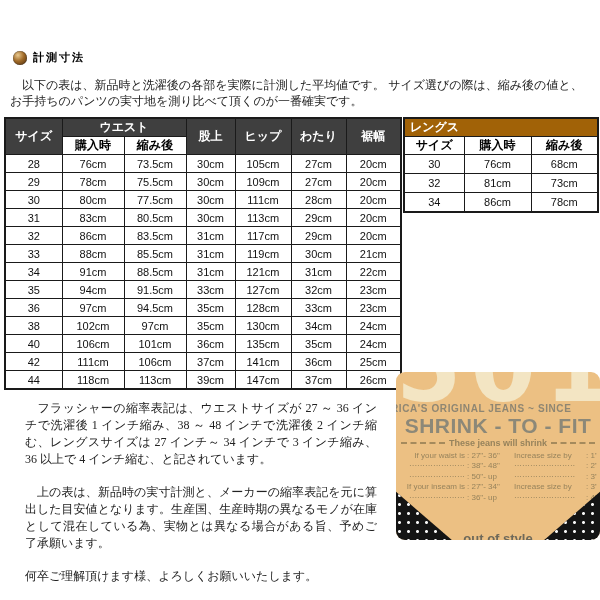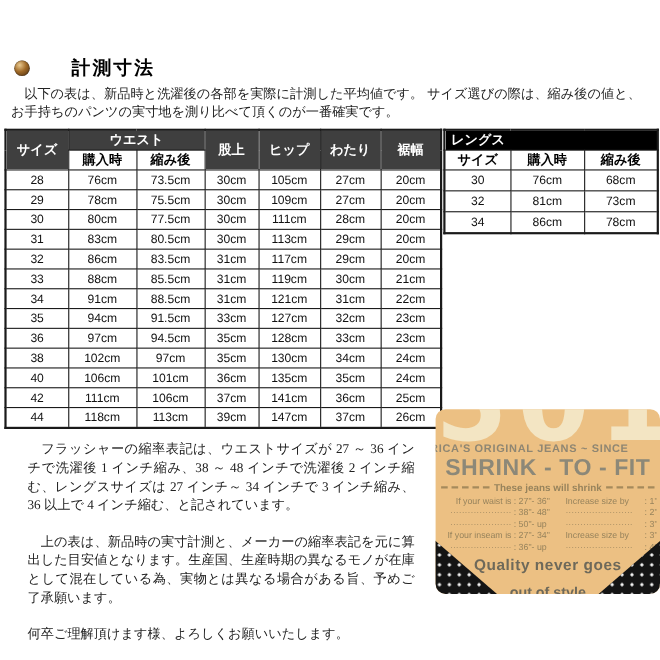--- a/index.html
+++ b/index.html
@@ -4,36 +4,36 @@
 <style>
   html,body { margin:0; padding:0; background:#ffffff; }
   .canvas { position:relative; width:600px; height:600px; background:#fff; overflow:hidden;
             font-family:"Liberation Sans", sans-serif; }
 
   
   .section-title { position:absolute; left:13px; top:50px; display:flex; align-items:center; gap:6px; }
   .bullet { width:14px; height:14px; border-radius:50%;
             background: radial-gradient(circle at 35% 30%, #e9c98f 0%, #a06a28 45%, #45280e 100%);
             box-shadow: inset 0 0 1px #000; }
-  .title-text { font-family:Liberation Sans, sans-serif; font-weight:bold; font-size:17px;
-                color:#000; letter-spacing:2px;margin-left:32px; }
+  .title-text { font-family:Liberation Sans, sans-serif; font-weight:bold; font-size:11px;
+                color:#000; letter-spacing:2px; }
 
   
   .intro { position:absolute; left:10px; top:78px; width:582px;
            font-family:Liberation Sans, sans-serif; font-size:12px; line-height:15.5px; color:#222; }
 
   
   table { border-collapse:collapse; table-layout:fixed; background:#fff; }
   .mt { position:absolute; left:4px; top:117px; width:396px; border:2px solid #1a1a1a; }
   .lt { position:absolute; left:403px; top:117px; width:194px; border:2px solid #1a1a1a; }
   th, td { border:1px solid #1a1a1a; padding:0; height:17px; text-align:center;
            white-space:nowrap; overflow:hidden; font-size:11px; color:#111; }
   th.dk { background:#3f3f3f; color:#fff; font-weight:bold; font-size:12px; }
   th.wt { background:#fff; color:#000; font-weight:bold; font-size:12px; }
-  th.bar { background:#000000; color:#fff; font-weight:bold; font-size:12px;
+  th.bar { background:#a16207; color:#fff; font-weight:bold; font-size:12px;
            text-align:left; padding-left:5px; }
   .lt td { height:18px; }
 
   
   .notes { position:absolute; left:9px; top:384px; width:384px;
            font-family:"Liberation Serif", serif; font-size:12px; line-height:17px;
            color:#222; text-align:justify; }
   .notes p { margin:16px; }
 
   
@@ -321,19 +321,18 @@
           <span class="c4">: 3"</span>
         </div>
 
         <div class="spec-row">
           <span class="c1">·····················</span>
           <span class="c2">: 36"- up</span>
           <span class="c3">·······················</span>
           <span class="c4">: 4"</span>
         </div>
       </div>
-    <div class="quality">Quality never goes</div>
     <div class="cropline">out of style</div>
     <div class="corner cl"></div>
     <div class="corner cr"></div>
   </div>
 
 </div>
 
 </body></html>

